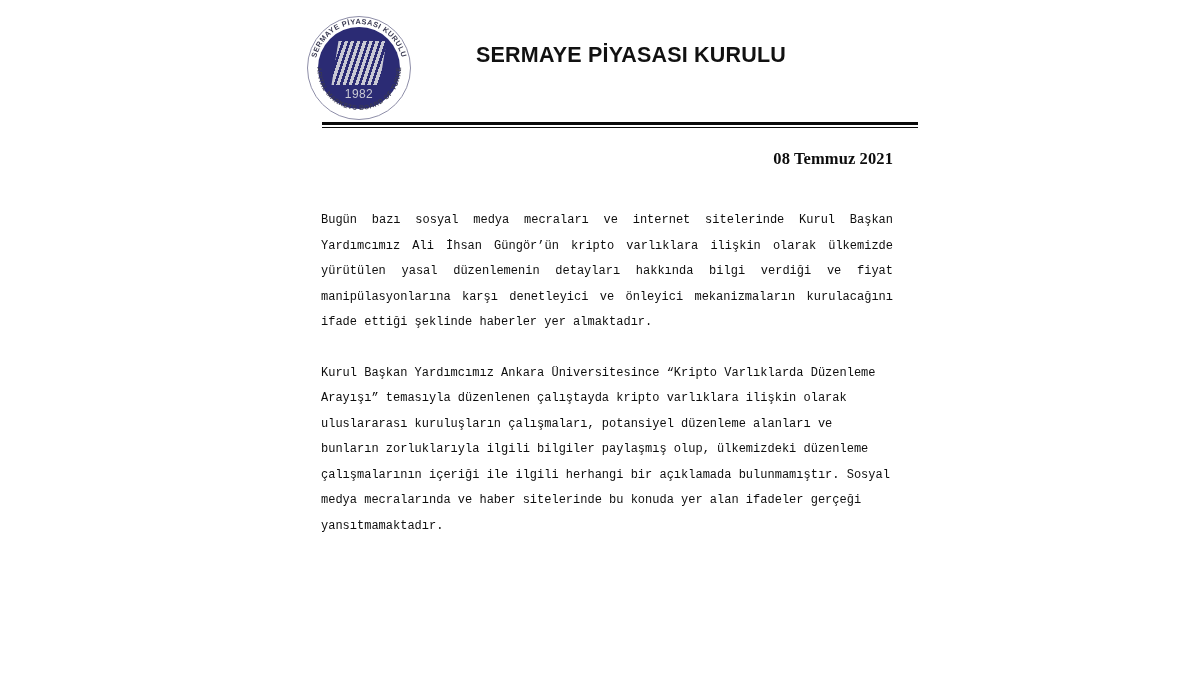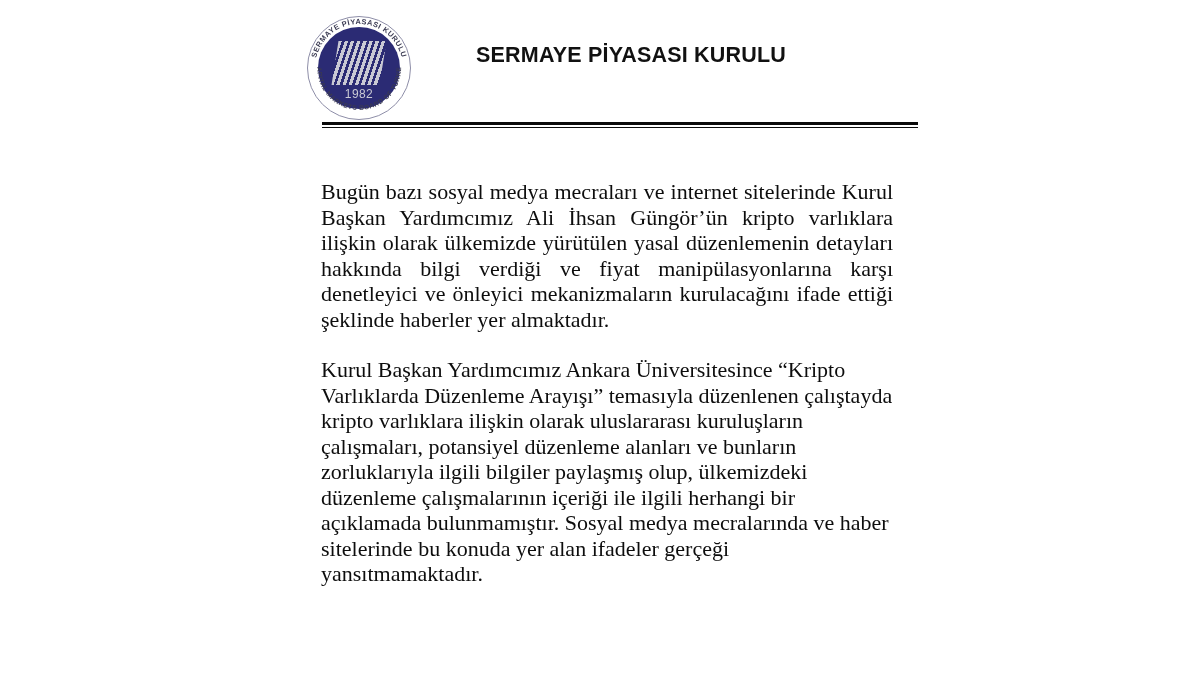--- a/index.html
+++ b/index.html
@@ -174,25 +174,26 @@
     padding-top: 29px;
     letter-spacing: 0.2px;
   }
 
   .paragraphs {
     padding-top: 39px;
   }
 
   .doc-paragraph {
     margin: 0 0 25px 0;
-    font-size: 22px;
+    font-size: 12px;
     line-height: 25.5px;
     text-align: justify;
     text-justify: inter-word;
     hyphens: none;
+    font-family: Liberation Mono, monospace;
   }
   .doc-paragraph:last-child {
     margin-bottom: 0;
     text-align: left;
   }
 </style>
 </head>
 <body>
 
 <div class="page">
@@ -225,20 +226,21 @@
 
     <div class="org-title">SERMAYE PİYASASI KURULU</div>
   </div>
 
   <div class="divider">
     <div class="rule-thick"></div>
     <div class="rule-thin"></div>
   </div>
 
   <div class="doc-body">
+    <p class="doc-date">08 Temmuz 2021</p>
 
 
     <div class="paragraphs">
       <p class="doc-paragraph">Bugün bazı sosyal medya mecraları ve internet sitelerinde Kurul Başkan Yardımcımız Ali İhsan Güngör’ün kripto varlıklara ilişkin olarak ülkemizde yürütülen yasal düzenlemenin detayları hakkında bilgi verdiği ve fiyat manipülasyonlarına karşı denetleyici ve önleyici mekanizmaların kurulacağını ifade ettiği şeklinde haberler yer almaktadır.</p>
       <p class="doc-paragraph">Kurul Başkan Yardımcımız Ankara Üniversitesince “Kripto Varlıklarda Düzenleme Arayışı” temasıyla düzenlenen çalıştayda kripto varlıklara ilişkin olarak uluslararası kuruluşların çalışmaları, potansiyel düzenleme alanları ve bunların zorluklarıyla ilgili bilgiler paylaşmış olup, ülkemizdeki düzenleme çalışmalarının içeriği ile ilgili herhangi bir açıklamada bulunmamıştır. Sosyal medya mecralarında ve haber sitelerinde bu konuda yer alan ifadeler gerçeği yansıtmamaktadır.</p>
     </div>
   </div>
 
 </div>
 

